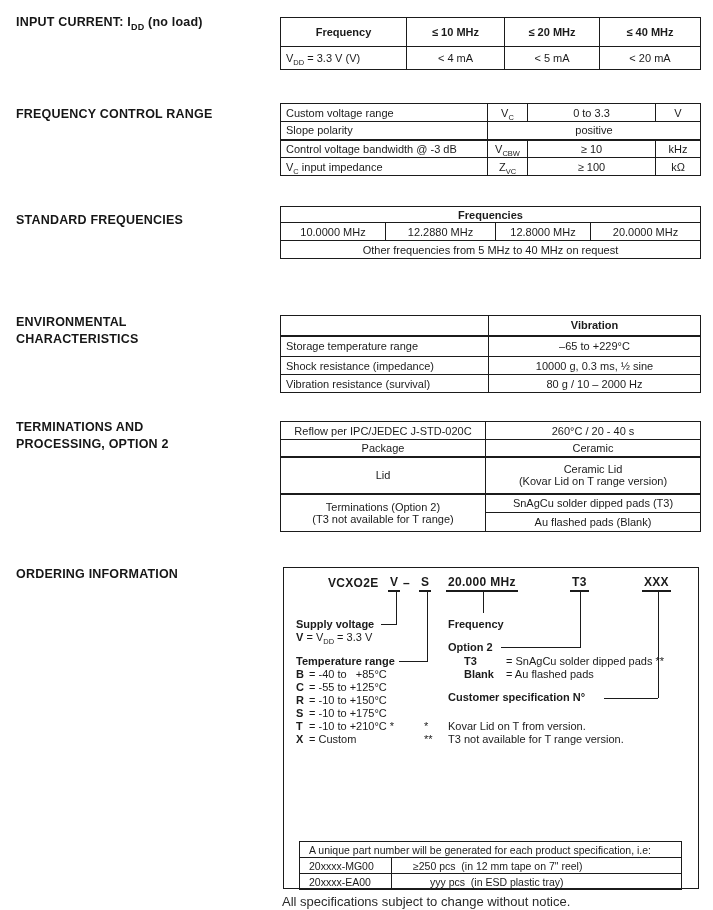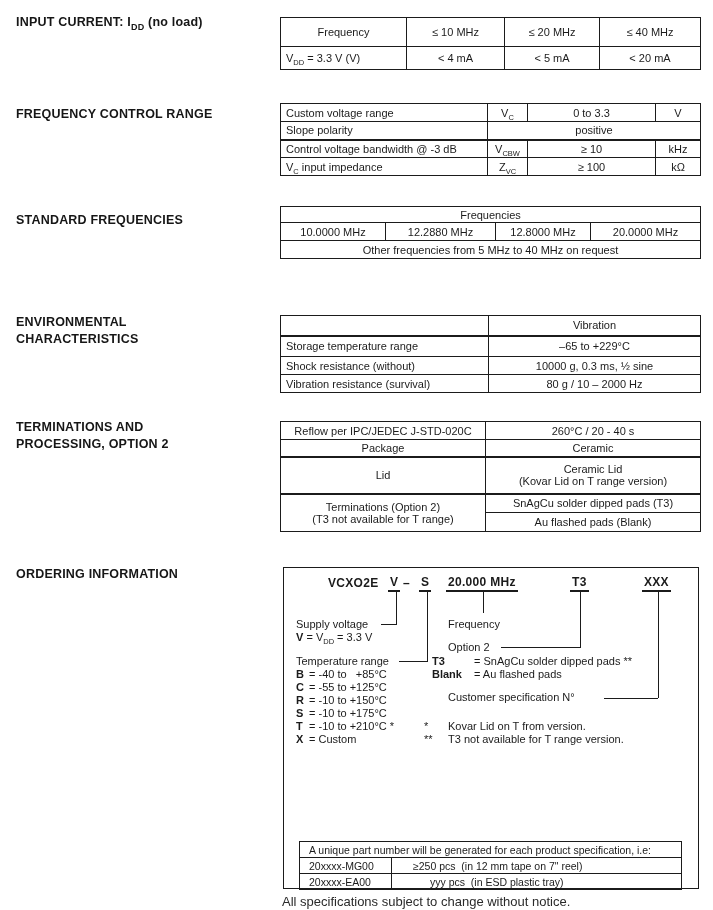--- a/index.html
+++ b/index.html
@@ -11,21 +11,21 @@
     position:absolute;left:16px;font-size:12.5px;font-weight:bold;
     color:#161616;letter-spacing:.2px;white-space:nowrap;
   }
   .heading sub{font-size:9px;}
   table{
     position:absolute;border-collapse:collapse;table-layout:fixed;
     font-size:11px;color:#1b1b1b;
   }
   td{border:1px solid #1b1b1b;text-align:center;vertical-align:middle;padding:0 3px;overflow:hidden;}
   td.lbl{text-align:left;padding-left:5px;}
-  td.bold, .bold{font-weight:normal;text-align:center;}
+  td.bold, .bold{font-weight:bold;text-align:center;}
   sub{font-size:7.5px;line-height:0;}
   .thick-b{border-bottom-width:2px !important;}
   
   #ordering-box{
     position:absolute;left:283px;top:567px;width:414px;height:320px;
     border:1px solid #1b1b1b;font-size:11px;
   }
   .abs{position:absolute;white-space:nowrap;}
   .pn{font-weight:bold;font-size:12px;letter-spacing:.3px;}
   .pn-tok{border-bottom:2px solid #1b1b1b;padding:0 2px 1px 2px;}
@@ -145,21 +145,21 @@
   <tbody>
       <tr style="height:20px">
     <td class="thick-b"></td>
     <td class="bold thick-b">Vibration</td>
   </tr>
   <tr style="height:21px">
     <td class="lbl">Storage temperature range</td>
     <td>–65 to +229°C</td>
   </tr>
   <tr style="height:18px">
-    <td class="lbl">Shock resistance (without)</td>
+    <td class="lbl">Shock resistance (impedance)</td>
     <td>10000 g, 0.3 ms, ½ sine</td>
   </tr>
   <tr style="height:18px">
     <td class="lbl">Vibration resistance (survival)</td>
     <td>80 g / 10 – 2000 Hz</td>
   </tr>
 </tbody>
   </table>
 
 <div class="heading" style="top:420px">TERMINATIONS AND</div>
@@ -229,21 +229,21 @@
     <div class="pre"><span class="kw kw-temp">B</span><span>= -40 to   +85°C</span></div>
     <div class="pre"><span class="kw kw-temp">C</span><span>= -55 to +125°C</span></div>
     <div class="pre"><span class="kw kw-temp">R</span><span>= -10 to +150°C</span></div>
     <div class="pre"><span class="kw kw-temp">S</span><span>= -10 to +175°C</span></div>
     <div class="pre"><span class="kw kw-temp">T</span><span>= -10 to +210°C *</span></div>
     <div class="pre"><span class="kw kw-temp">X</span><span>= Custom</span></div>
   </div>
 
   <div class="abs bold" style="left:164px;top:50px">Frequency</div>
   <div class="abs bold" style="left:164px;top:73px">Option 2</div>
-  <div class="abs list" style="left:148px;top:87px">
+  <div class="abs list" style="left:180px;top:87px">
     <div><span class="kw kw-opt">T3</span><span>= SnAgCu solder dipped pads **</span></div>
     <div><span class="kw kw-opt">Blank</span><span>= Au flashed pads</span></div>
   </div>
   <div class="abs bold" style="left:164px;top:123px">Customer specification N°</div>
 
   <div class="abs list" style="left:140px;top:152px">
     <div><span class="mark">*</span><span>Kovar Lid on T from version.</span></div>
     <div><span class="mark">**</span><span>T3 not available for T range version.</span></div>
   </div>
 

